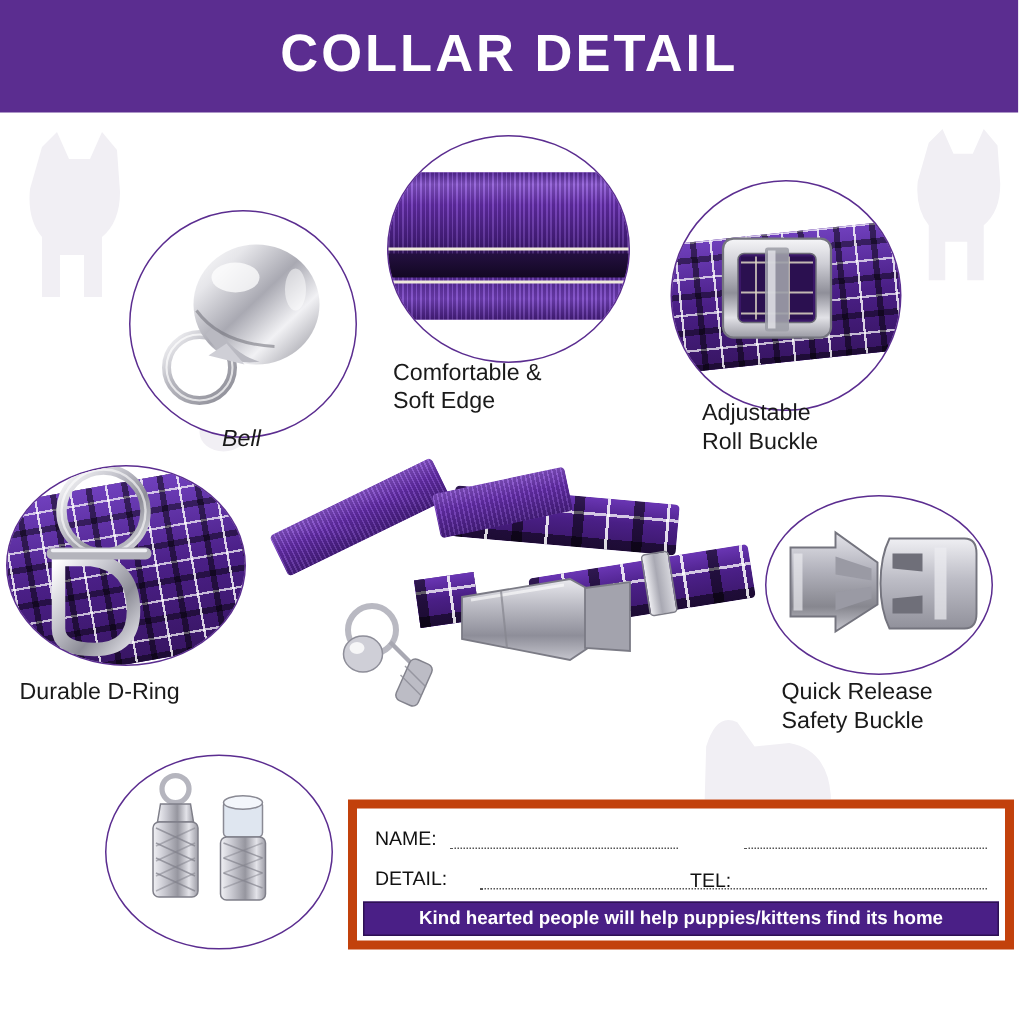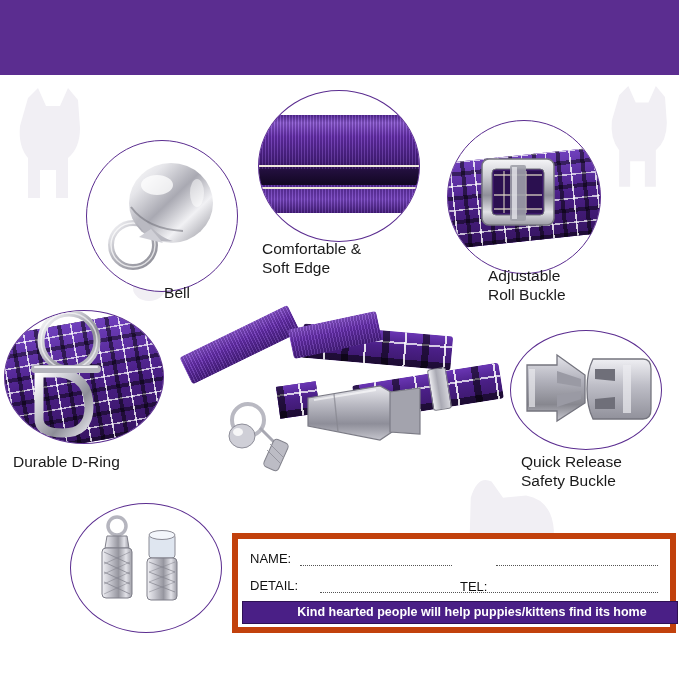--- a/index.html
+++ b/index.html
@@ -117,21 +117,20 @@
     font-family: "Liberation Sans", sans-serif;
   }
   .dotline {
     position: absolute;
     border-bottom: 1px dotted #555555;
   }
   #card-banner {
     position: absolute;
     background: #4a1f86;
     border: 1px solid #2e1154;
-    padding-left: 12px;
   }
   #card-banner-text {
     position: absolute;
     color: #ffffff;
     font-size: 12.5px;
     font-weight: bold;
     text-align: center;
     width: 100%;
     top: 3px;
     font-family: "Liberation Sans", sans-serif;
@@ -154,20 +153,21 @@
     <path d="M16 24 Q22 4 34 10 L44 24 L64 22 Q86 26 88 52 L88 100 Q88 120 70 120 L34 120 Q14 118 14 96 Z"></path>
   </svg>
   <svg class="watermark" style="left:120px; top:250px; width:60px; height:60px;" viewBox="0 0 60 60">
     <ellipse cx="14" cy="16" rx="7" ry="9"></ellipse>
       <ellipse cx="28" cy="10" rx="7" ry="9"></ellipse>
     <ellipse cx="43" cy="16" rx="7" ry="9"></ellipse>
       <ellipse cx="29" cy="38" rx="16" ry="13"></ellipse>
   </svg>
 
   <div id="header-banner"></div>
+  <div id="header-title">COLLAR DETAIL</div>
 
   <div class="callout" style="left:86px; top:140px; width:150px; height:150px;">
     <svg viewBox="0 0 150 150" width="150" height="150">
       <defs>
         <linearGradient id="bellGrad" x1="0" y1="0" x2="1" y2="1">
           <stop offset="0%" stop-color="#ffffff"></stop>
           <stop offset="22%" stop-color="#e6e6ea"></stop>
           <stop offset="48%" stop-color="#a9a9b2"></stop>
           <stop offset="70%" stop-color="#f1f1f4"></stop>
           <stop offset="100%" stop-color="#8b8b94"></stop>
@@ -183,21 +183,21 @@
       <circle cx="46" cy="104" r="22" fill="none" stroke="#ffffff" stroke-width="1.4" opacity="0.7"></circle>
 
       <ellipse cx="84" cy="62" rx="42" ry="40" fill="url(#bellGrad)"></ellipse>
       <path d="M50 82 Q64 104 86 100 Q70 96 56 76 Z" fill="#b9b9c1"></path>
       <ellipse cx="70" cy="44" rx="16" ry="10" fill="#ffffff" opacity="0.75"></ellipse>
       <path d="M44 66 Q60 88 96 90" stroke="#6f6f78" stroke-width="2" fill="none" opacity="0.55"></path>
       <path d="M52 96 L64 88 L76 102 Z" fill="#cfcfd6"></path>
       <ellipse cx="110" cy="52" rx="7" ry="14" fill="#ffffff" opacity="0.5"></ellipse>
     </svg>
   </div>
-  <div class="callout-label label-center" style="left:127px; top:283px; width:100px;">Bell</div>
+  <div class="callout-label label-center" style="left:111px; top:283px; width:100px;font-style:italic;">Bell</div>
 
   <div class="callout" style="left:258px; top:90px; width:160px; height:150px;">
     <div class="webbing" style="position:absolute; left:-6px; top:24px; width:172px; height:98px;
                 background-image:
                   repeating-linear-gradient(90deg, rgba(255,255,255,0.10) 0px, rgba(255,255,255,0.10) 1px, rgba(0,0,0,0.18) 1px, rgba(0,0,0,0.18) 3px),
                   linear-gradient(180deg,#5a2aa0 0%,#8f5bd8 8%,#6a30b4 22%,#4a1f86 48%,#2d1152 58%,#5a2aa0 70%,#7a45c6 86%,#4a1f86 100%);"></div>
 
     <div style="position:absolute; left:-6px; top:78px; width:172px; height:16px;
                 background:linear-gradient(180deg,#241040,#120722);"></div>
     <div style="position:absolute; left:-6px; top:74px; width:172px; height:2px; background:#efe9dc;"></div>
@@ -222,21 +222,21 @@
       <rect x="34" y="38" width="72" height="66" rx="7" fill="url(#rollGrad)" stroke="#75757f" stroke-width="1.5"></rect>
       <rect x="44" y="48" width="52" height="46" rx="4" fill="#3a1768"></rect>
       <rect x="44" y="48" width="52" height="46" rx="4" fill="none" stroke="#6d6d77" stroke-width="1"></rect>
       <rect x="46" y="50" width="48" height="42" fill="#2b1050"></rect>
       <path d="M46 54 L94 54 M46 74 L94 74 M46 88 L94 88" stroke="#ded6c4" stroke-width="1.3" opacity="0.85"></path>
       <path d="M56 50 L56 92 M78 50 L78 92" stroke="#ded6c4" stroke-width="1.3" opacity="0.8"></path>
       <rect x="62" y="44" width="16" height="56" fill="#9fa0a8" opacity="0.9" rx="2"></rect>
       <rect x="64" y="46" width="5" height="52" fill="#e8e8ee" opacity="0.75"></rect>
     </svg>
   </div>
-  <div class="callout-label" style="left:488px; top:266px; width:190px;">Adjustable
+  <div class="callout-label" style="left:468px; top:266px; width:190px;">Adjustable
 Roll Buckle</div>
 
   <div class="callout" style="left:4px; top:310px; width:158px; height:132px;">
     <div class="plaid-fine" style="position:absolute; left:-10px; top:10px; width:190px; height:120px; transform:rotate(-10deg);"></div>
     <svg viewBox="0 0 158 132" width="158" height="132" style="position:absolute;left:0;top:0;">
       <defs>
         <linearGradient id="dGrad" x1="0" y1="0" x2="1" y2="1">
           <stop offset="0%" stop-color="#ffffff"></stop>
           <stop offset="35%" stop-color="#c6c6ce"></stop>
           <stop offset="65%" stop-color="#8d8d97"></stop>

